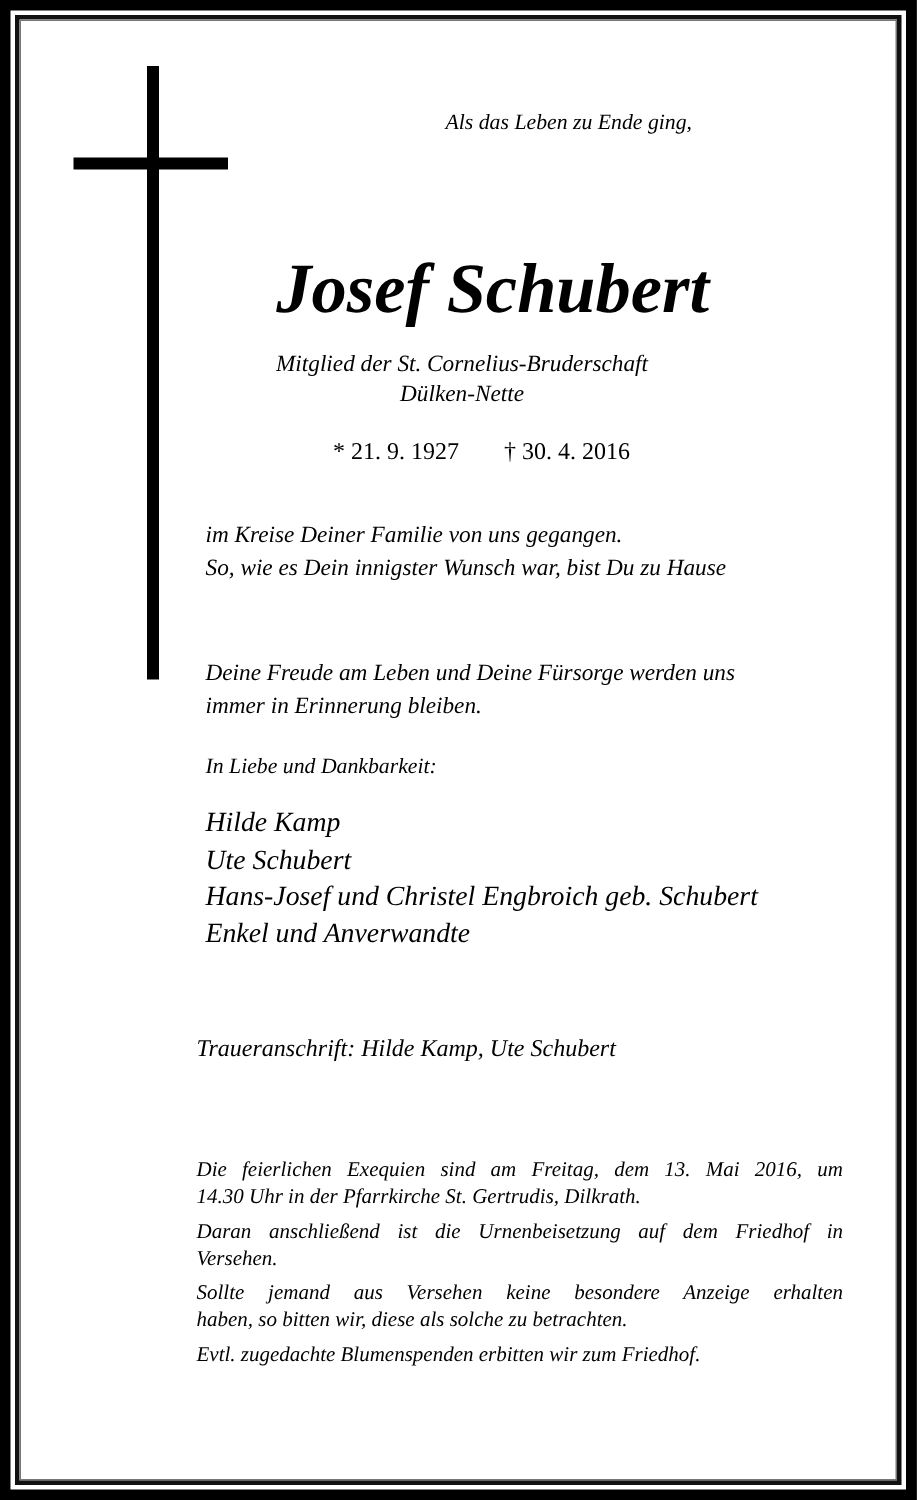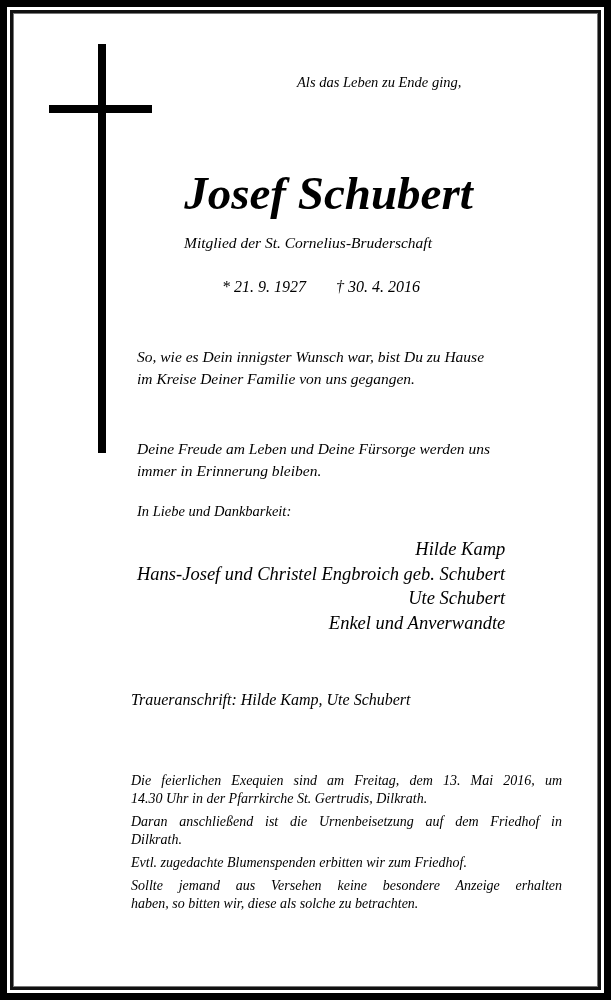--- a/index.html
+++ b/index.html
@@ -41,39 +41,39 @@
     text-align: center; font-style: italic; font-weight: bold;
     font-size: 47px; line-height: 60px; letter-spacing: 0px;
     padding-left: 46px;
   }
   .membership {
     position: absolute; left: 0; width: 558px; top: 233px;
     text-align: center; font-style: italic; font-size: 15.5px; line-height: 20px;
     padding-left: 58px;
   }
   .dates {
-    position: absolute; left: 222px; top: 276px;
-    font-style: italic; font-size: 16px; line-height: 22px; white-space: nowrap;
+    position: absolute; left: 222px; top: 291px;
+    font-size: 16px; line-height: 22px; white-space: nowrap;
   }
   .dates .death { margin-left: 30px; }
 
   .text-block {
     position: absolute; left: 137px; width: 430px;
     font-style: italic; font-size: 15.5px; line-height: 22px;
   }
   .text-block div { white-space: nowrap; }
   .para1 { top: 346px; }
   .para2 { top: 413px; margin-top: 25px; }
   .thanks { top: 500px; font-size: 14.5px; }
 
   .mourners {
     position: absolute; left: 137px; top: 537px;
     font-style: italic; font-size: 18.5px; line-height: 24.5px;
   }
-  .mourners div { white-space: nowrap; text-align: right; }
+  .mourners div { white-space: nowrap; }
 
   .address {
     position: absolute; left: 131px; top: 689px;
     font-style: italic; font-size: 16px; line-height: 21px; text-align: right;
   }
   .address div { white-space: nowrap; }
 
   .funeral {
     position: absolute; left: 131px; width: 431px; top: 772px;
     font-style: italic; font-size: 14px; line-height: 18px;
@@ -95,58 +95,59 @@
 </div>
 
 <div class="motto">
   <div>Als das Leben zu Ende ging,</div>
 </div>
 
 <div class="name">Josef Schubert</div>
 
 <div class="membership">
   <div>Mitglied der St. Cornelius-Bruderschaft</div>
+  <div>Dülken-Nette</div>
 </div>
 
 <div class="dates">
   <span>* 21. 9. 1927</span><span class="death">† 30. 4. 2016</span>
 </div>
 
 <div class="text-block para1">
+  <div>im Kreise Deiner Familie von uns gegangen.</div>
   <div>So, wie es Dein innigster Wunsch war, bist Du zu  Hause</div>
-  <div>im Kreise Deiner Familie von uns gegangen.</div>
 </div>
 
 <div class="text-block para2">
   <div>Deine Freude am Leben und Deine Fürsorge werden uns</div>
   <div>immer in Erinnerung bleiben.</div>
 </div>
 
 <div class="text-block thanks">In Liebe und Dankbarkeit:</div>
 
 <div class="mourners">
   <div>Hilde Kamp</div>
+  <div>Ute Schubert</div>
   <div>Hans-Josef und Christel Engbroich geb. Schubert</div>
-  <div>Ute Schubert</div>
   <div>Enkel und Anverwandte</div>
 </div>
 
 <div class="address">
   <div>Traueranschrift: Hilde Kamp, Ute Schubert</div>
 </div>
 
 <div class="funeral">
   <p>
     <span class="jline">Die feierlichen Exequien sind am Freitag, dem  13. Mai 2016, um</span>
     <span class="line">14.30 Uhr in der Pfarrkirche St. Gertrudis, Dilkrath.</span>
   </p>
   <p>
     <span class="jline">Daran anschließend ist die Urnenbeisetzung auf dem Friedhof in</span>
-    <span class="line">Dilkrath.</span>
-  </p>
-  <p>
-    <span class="line">Evtl. zugedachte Blumenspenden erbitten wir zum Friedhof.</span>
+    <span class="line">Versehen.</span>
   </p>
   <p>
     <span class="jline">Sollte jemand aus Versehen keine besondere Anzeige erhalten</span>
     <span class="line">haben, so bitten wir, diese als solche zu betrachten.</span>
   </p>
+  <p>
+    <span class="line">Evtl. zugedachte Blumenspenden erbitten wir zum Friedhof.</span>
+  </p>
 </div>
 
 </body></html>

